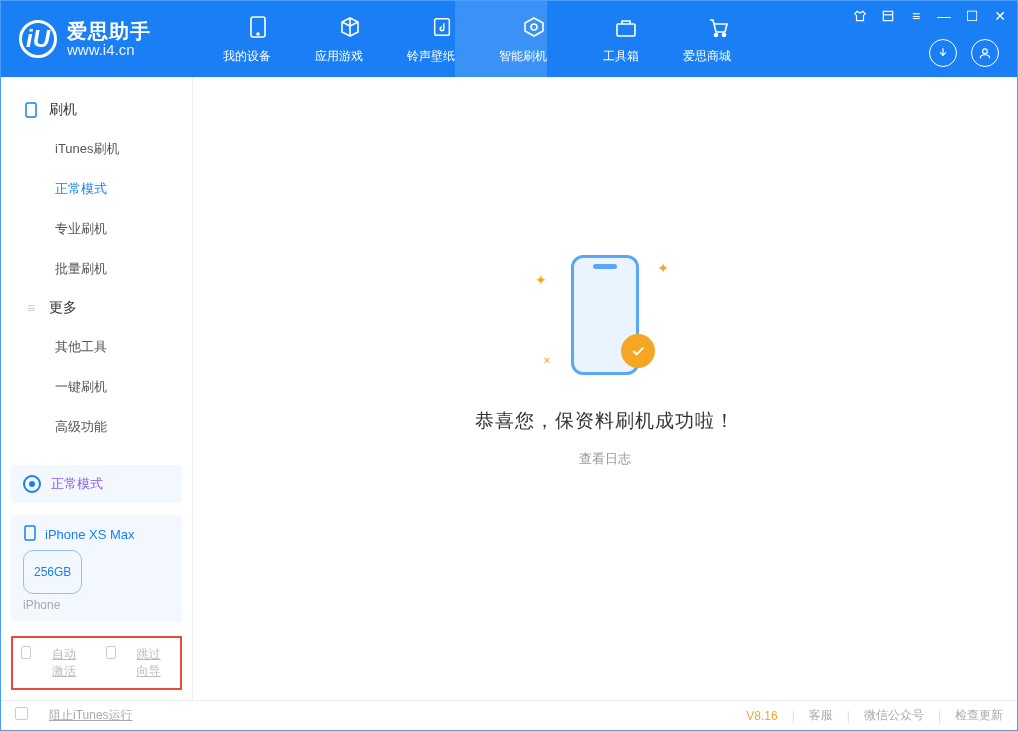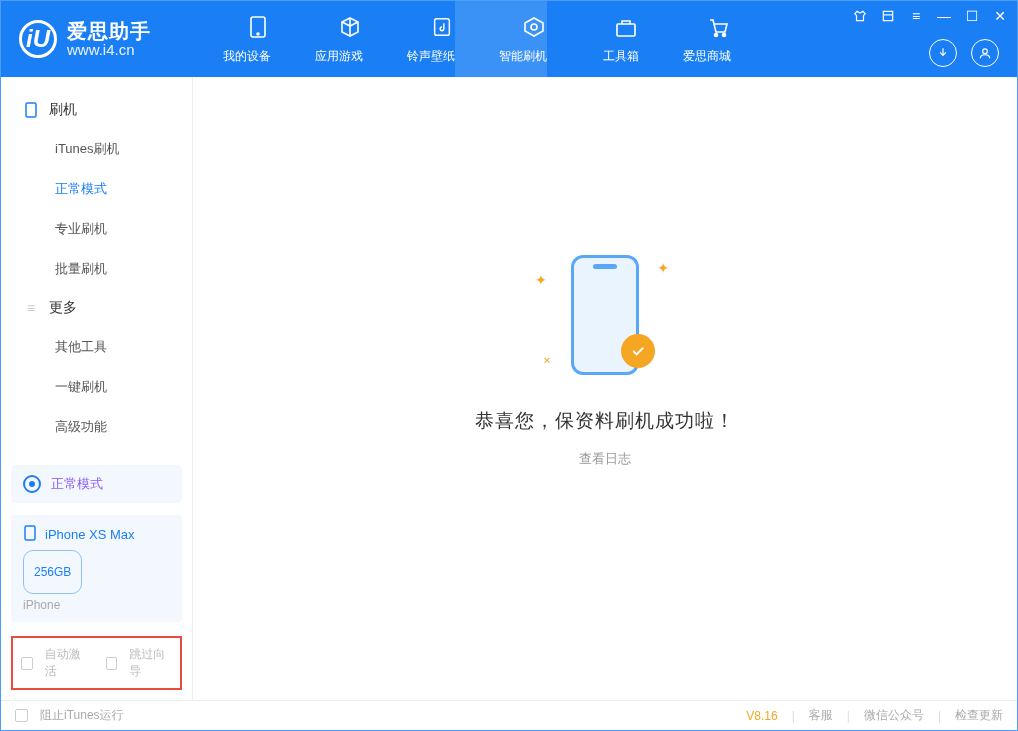--- a/index.html
+++ b/index.html
@@ -39,21 +39,21 @@
 .mode-box { display: flex; align-items: center; gap: 10px; color: #8b5cf6; }
 .mode-dot { width: 18px; height: 18px; border: 2px solid #1a7ff5; border-radius: 50%; position: relative; }
 .mode-dot::after { content:''; width:6px; height:6px; background:#1a7ff5; border-radius:50%; position:absolute; left:4px; top:4px; }
 
 .device-box { color: #1a7ff5; }
 .device-box .dname { display:flex; align-items:center; gap:8px; font-weight:500; }
 .device-box .dcap { display:inline-block; margin-top:6px; padding:14px 10px; border:1px solid #8fc1f7; border-radius:10px; font-size:12px; }
 .device-box .dtype { margin-top:4px; color:#aaa; font-size:12px; }
 
 .checkbox-row { margin: 8px 10px 10px; padding: 8px 8px; border: 2px solid #e74c3c; display: flex; gap: 18px; font-size: 12px; color: #bbb; }
-.cb { display: flex; align-items: center; gap: 12px; cursor: pointer; }
+.cb { display: flex; gap: 21px; cursor: pointer; text-decoration: underline; }
 .cb-box { width: 13px; height: 13px; border: 1px solid #ccc; border-radius: 2px; }
 
 
 .main { flex: 1; display: flex; flex-direction: column; align-items: center; justify-content: center; padding-bottom: 60px; }
 .phone-illus { position: relative; width: 180px; height: 130px; display:flex; align-items:center; justify-content:center; }
 .phone-frame { width: 68px; height: 120px; border: 3px solid #5aa8f5; border-radius: 12px; background: #eaf4ff; position: relative; }
 .phone-frame::before { content:''; position:absolute; left:50%; top:6px; transform:translateX(-50%); width:24px; height:5px; background:#5aa8f5; border-radius:3px; }
 .badge-check { position:absolute; right: 40px; bottom: 12px; width: 34px; height:34px; background:#f5a623; border-radius:50%; display:flex; align-items:center; justify-content:center; }
 .badge-check svg { stroke:#fff; stroke-width:3; fill:none; }
 .spark { position:absolute; color:#f5a623; font-size:14px; }

